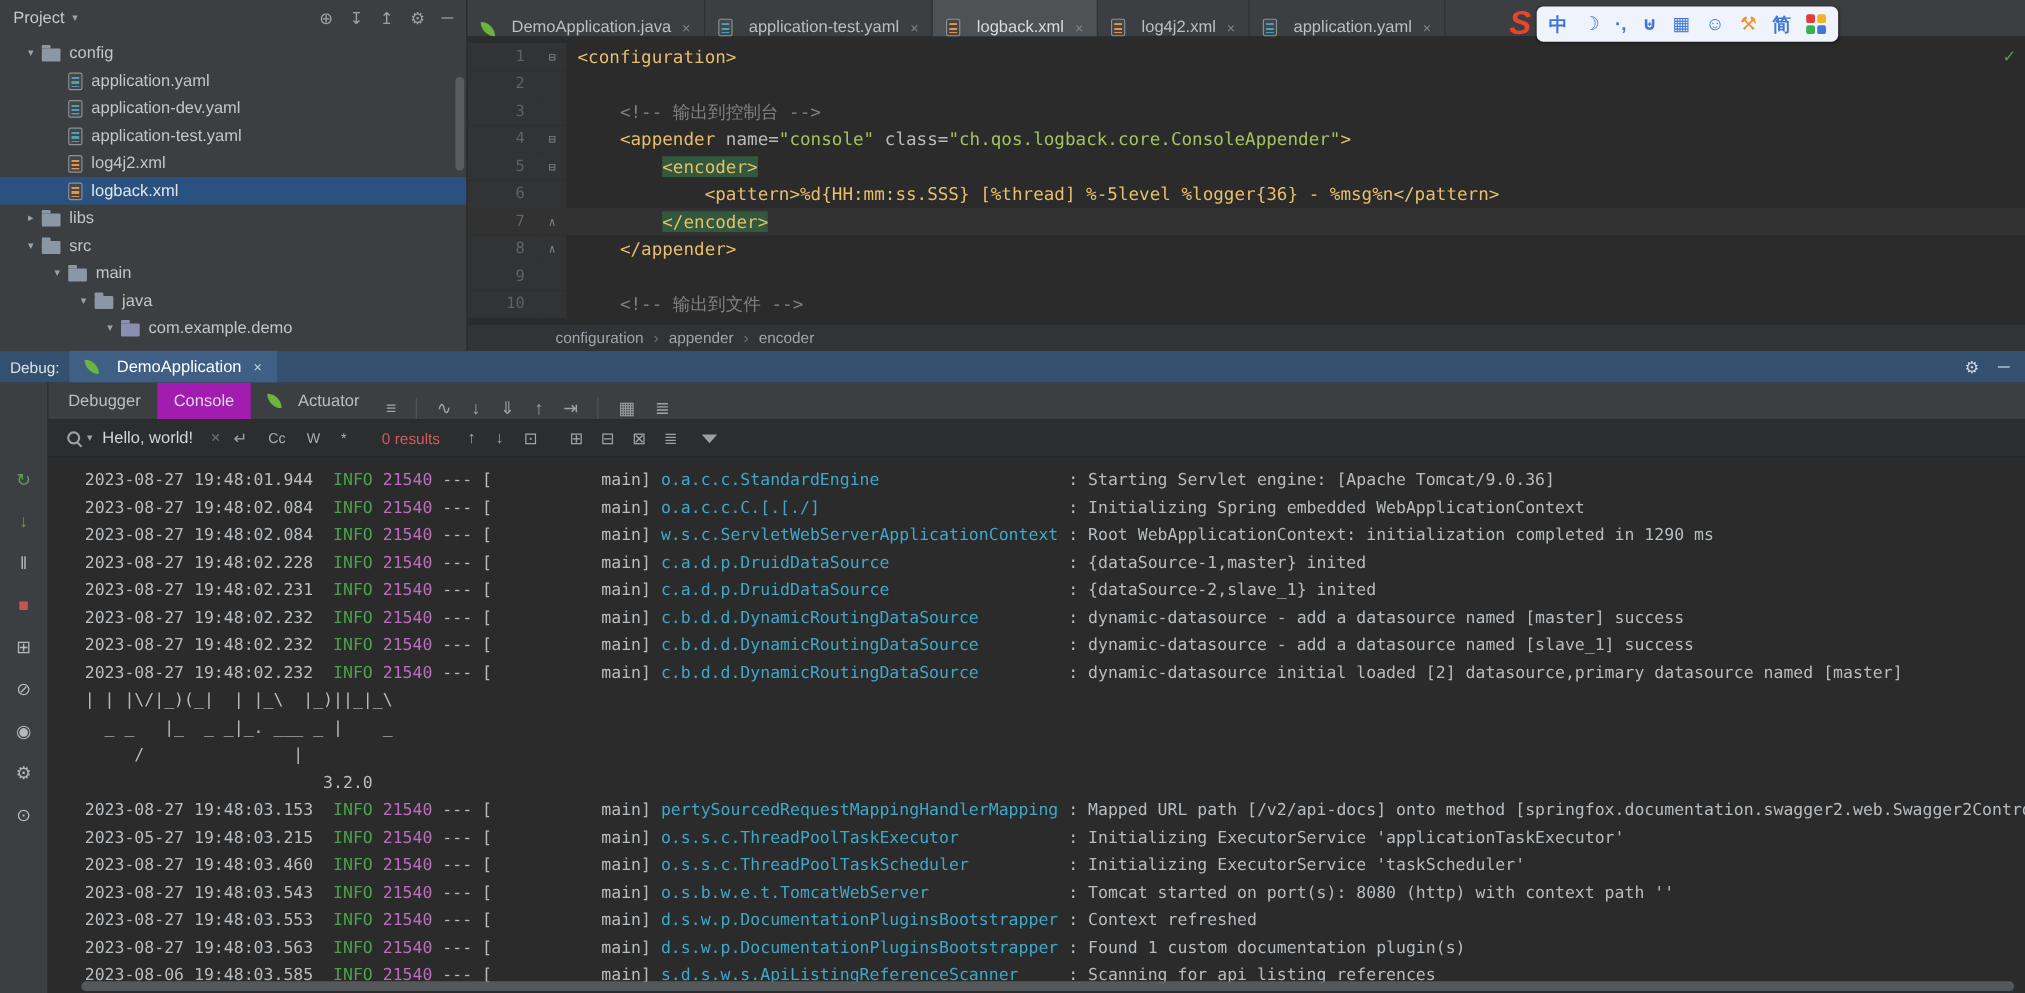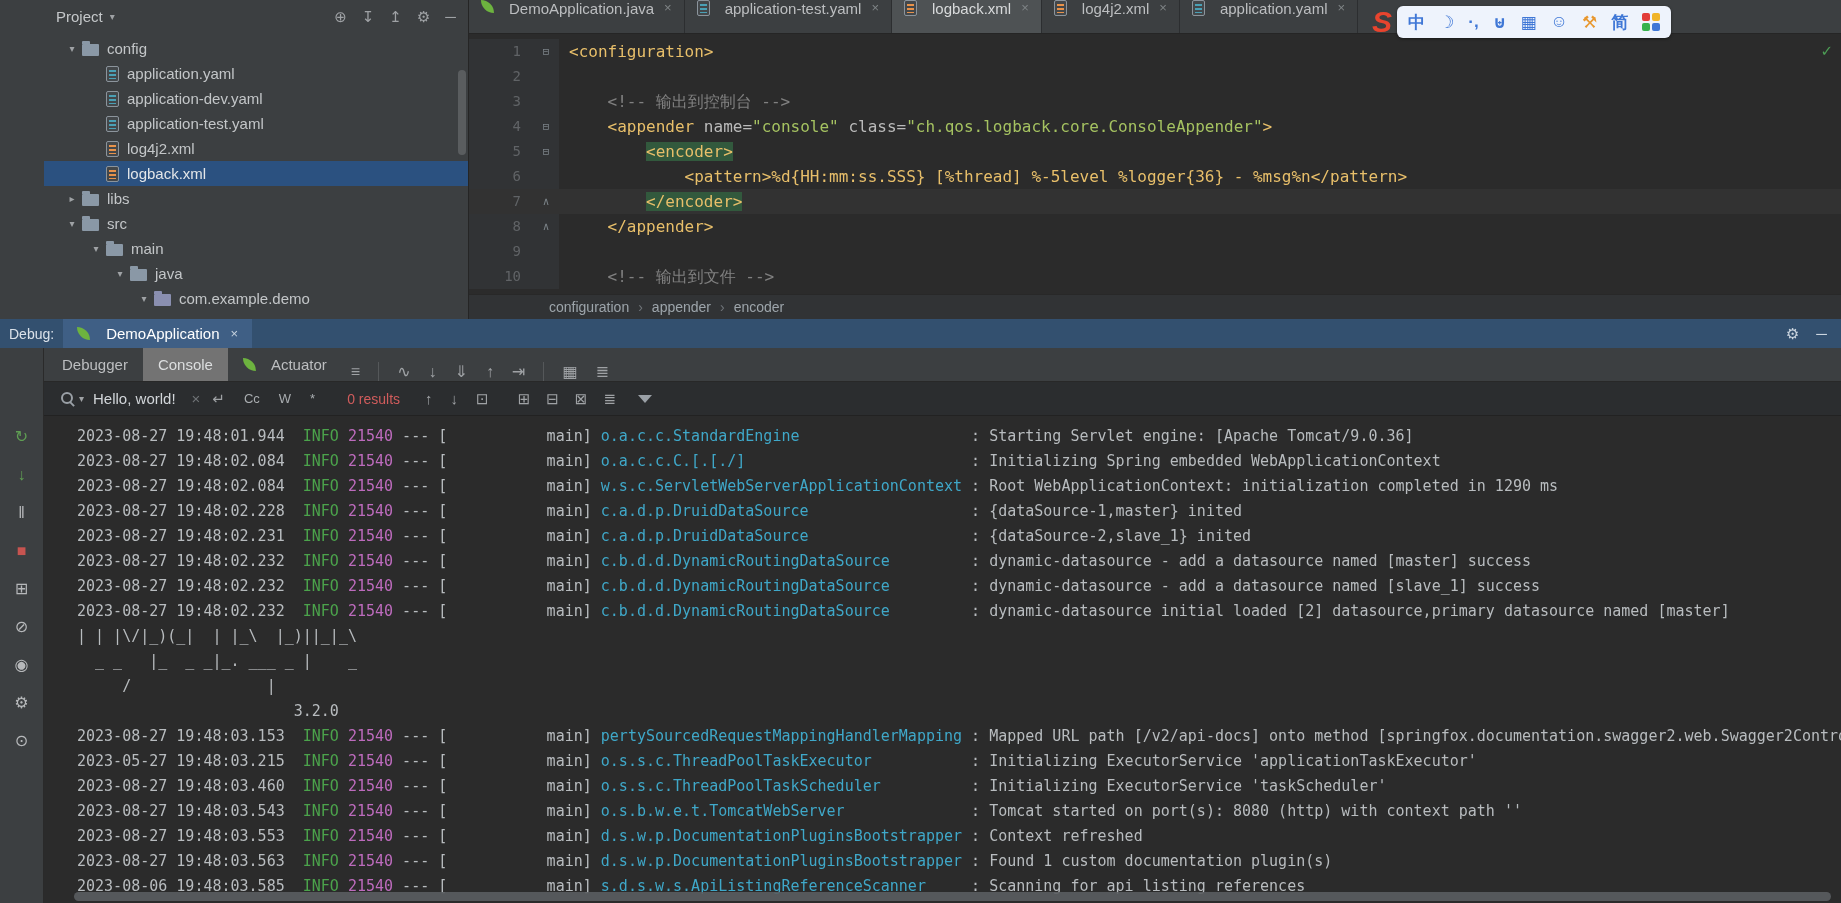--- a/index.html
+++ b/index.html
@@ -1,21 +1,21 @@
 <!DOCTYPE html>
 <html style="--panel-bg: #3c3f41; --editor-bg: #2b2b2b; --gutter-bg: #313335; --selection-blue: #2b5180; --debug-header-bg: #33506f; --debug-tab-bg: #3f5f85; --tab-active-bg: #4e5254; --tag-gold: #e8bf6a; --attr-gray: #bababa; --value-green: #a5c261; --comment-gray: #808080; --match-bg: #32593d; --caret-line-bg: #323232; --log-green: #4ba34b; --log-magenta: #bd6bbd; --log-cyan: #3fa8c9; --spring-green: #6db33f; --results-red: #d05c5c; --text-gray: #bbbbbb; --line-number-gray: #606366; --icon-gray: #9fa2a5; --sogou-blue: #3f77d6; --sogou-red: #e8442e;"><head>
 <meta charset="utf-8">
 <style>
   html,body{margin:0;padding:0;background:#1e1e1e;}
   .ide{position:relative;width:1841px;height:903px;overflow:hidden;
     background:var(--panel-bg,#3c3f41);color:var(--text-gray,#bbbbbb);
     font-family:"Liberation Sans","DejaVu Sans",sans-serif;-webkit-font-smoothing:antialiased;}
   .spacer{flex:1}
   
-  .top{display:flex;height:319px;padding-left:44px;}
+  .top{display:flex;height:319px;}
   .project{width:424px;min-width:424px;position:relative;border-right:1px solid #252525;
     display:flex;flex-direction:column;background:var(--panel-bg,#3c3f41);}
   .p-header{height:33px;min-height:33px;display:flex;align-items:center;padding:0 12px;font-size:15px;color:#c5c8ca;}
   .p-caret{margin-left:7px;font-size:10px;color:#9fa2a5;}
   .ph-icons{display:flex;gap:15px;font-size:15px;color:var(--icon-gray,#9fa2a5);}
   .tree{flex:1;padding-top:3px;overflow:hidden;}
   .trow{height:25px;display:flex;align-items:center;cursor:default;}
   .trow.selected{background:var(--selection-blue,#2b5180);}
   .tchev{width:20px;min-width:20px;text-align:center;font-size:10px;color:#9fa2a5;}
   .tlabel{font-size:15px;color:#c3c6c8;white-space:nowrap;}
@@ -26,21 +26,21 @@
   .ic-package{background:#8a8fb0;}
   .ic-yaml,.ic-xml{width:13px;height:16px;border:1px solid #8b949c;border-radius:2px;background:#43474a;position:relative;box-sizing:border-box;}
   .ic-yaml::after,.ic-xml::after{content:'';position:absolute;left:2px;right:2px;top:3px;height:9px;}
   .ic-yaml::after{background:repeating-linear-gradient(to bottom,#4aa0b5 0 2px,transparent 2px 4px);}
   .ic-xml::after{background:repeating-linear-gradient(to bottom,#e8924a 0 2px,transparent 2px 4px);}
   .ic-spring{width:13px;height:13px;background:var(--spring-green,#6db33f);border-radius:0 100% 0 100%;}
   .vscroll{position:absolute;right:2px;top:70px;width:8px;height:85px;border-radius:4px;background:#5a5d5f;}
   
   .editor{flex:1;min-width:0;display:flex;flex-direction:column;background:var(--editor-bg,#2b2b2b);position:relative;}
   .tabs{height:33px;min-height:33px;background:var(--panel-bg,#3c3f41);display:flex;border-bottom:1px solid #252525;}
-  .tab{display:flex;align-items:flex-start;gap:7px;padding:0 12px;font-size:15px;color:#bcbec0;border-right:1px solid #2c2e30;}
+  .tab{display:flex;align-items:flex-end;gap:7px;padding:0 12px;font-size:15px;color:#bcbec0;border-right:1px solid #2c2e30;}
   .tab.active{background:var(--tab-active-bg,#4e5254);color:#d8dadb;}
   .tab-close{color:#7f8486;font-size:13px;margin-left:3px;}
   .code{flex:1;font-family:"DejaVu Sans Mono","Liberation Mono",monospace;font-size:16px;line-height:25px;padding-top:5px;overflow:hidden;}
   .crow{display:flex;height:25px;}
   .crow.caretline{background:var(--caret-line-bg,#323232);}
   .gnum{width:52px;min-width:52px;text-align:right;padding-right:12px;background:var(--gutter-bg,#313335);
     color:var(--line-number-gray,#606366);font-size:14px;}
   .gfold{width:26px;min-width:26px;background:var(--gutter-bg,#313335);color:#7a8287;font-size:11px;text-align:center;}
   .crow.caretline .gnum,.crow.caretline .gfold{background:transparent;}
   .ltext{white-space:pre;padding-left:10px;}
@@ -62,21 +62,21 @@
   .d-tab{height:100%;display:flex;align-items:center;gap:8px;padding:0 14px;background:var(--debug-tab-bg,#3f5f85);font-size:15px;color:#fff;}
   .d-tab .tab-close{color:#c6d2de;}
   .dh-icons{margin-left:auto;display:flex;gap:17px;padding-right:14px;font-size:15px;color:#ccd6e0;}
   .d-body{flex:1;display:flex;min-height:0;background:var(--editor-bg,#2b2b2b);}
   .stripe{width:43px;min-width:43px;background:var(--panel-bg,#3c3f41);border-right:1px solid #2a2a2a;
     display:flex;flex-direction:column;align-items:center;padding-top:76px;gap:13px;}
   .sicon{width:25px;height:25px;display:flex;align-items:center;justify-content:center;font-size:16px;}
   .d-main{flex:1;min-width:0;display:flex;flex-direction:column;}
   .tool-tabs{height:33px;min-height:33px;background:var(--panel-bg,#3c3f41);border-bottom:1px solid #282828;display:flex;align-items:flex-end;padding-left:3px;}
   .ttab{height:33px;display:flex;align-items:center;gap:7px;padding:0 15px;font-size:15px;color:#bcbec0;}
-  .ttab.active{background:#737373;color:#dcdedf;}
+  .ttab.active{background:#a21caf;color:#dcdedf;}
   .tsep{width:1px;height:19px;background:#55585a;margin:0 9px;}
   .ticon{padding:0 9px;font-size:16px;color:var(--icon-gray,#9fa2a5);}
   .search-row{height:33px;min-height:33px;background:#2b2d2f;border-bottom:1px solid #222;display:flex;align-items:center;
     padding-left:16px;font-size:14px;color:var(--icon-gray,#9fa2a5);}
   .mag{position:relative;width:15px;height:15px;margin-right:2px;}
   .mag::before{content:'';position:absolute;left:1px;top:1px;width:8px;height:8px;border:2px solid #9aa0a6;border-radius:50%;}
   .mag::after{content:'';position:absolute;left:11px;top:10px;width:2px;height:6px;background:#9aa0a6;transform:rotate(-45deg);}
   .s-caret{font-size:10px;margin:0 9px 0 2px;}
   .s-query{color:#d2d6da;font-size:15px;margin-right:16px;}
   .s-clear{color:#6f7376;margin-right:12px;font-size:15px;}

